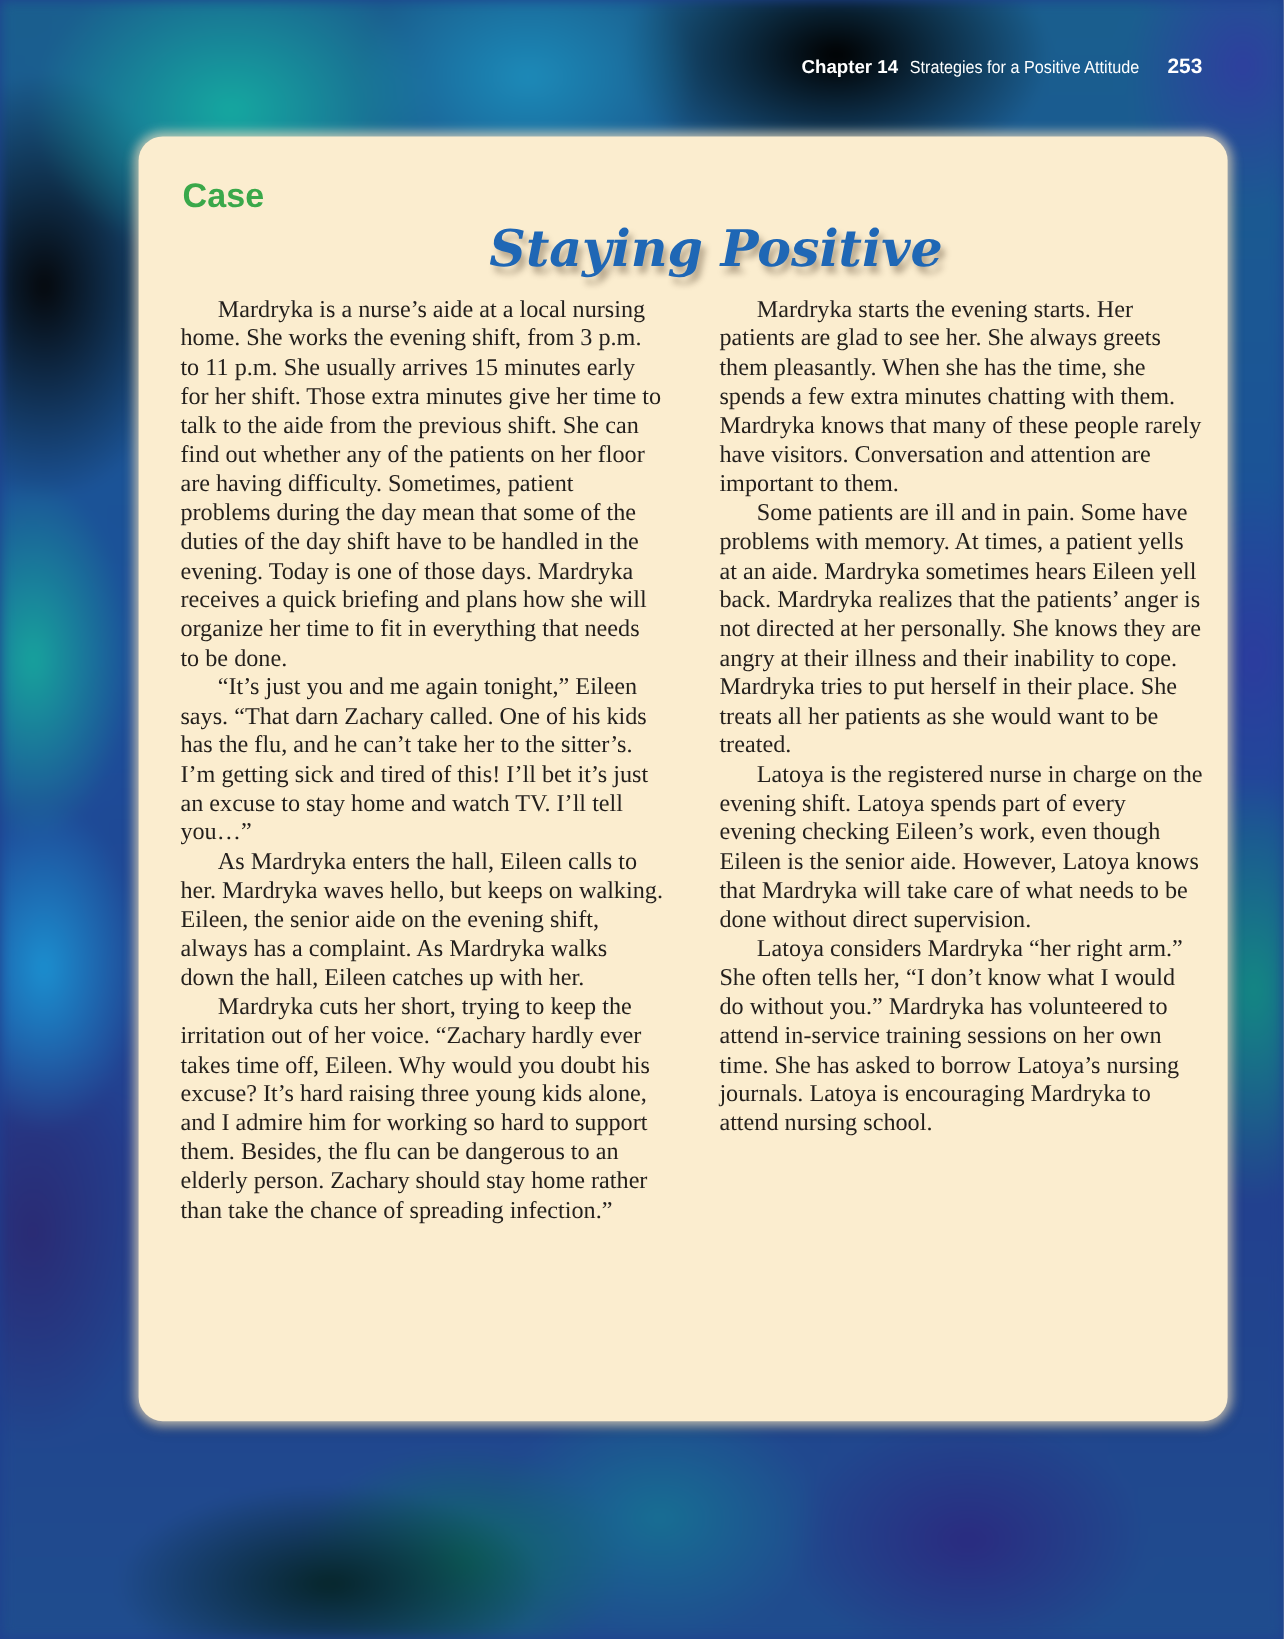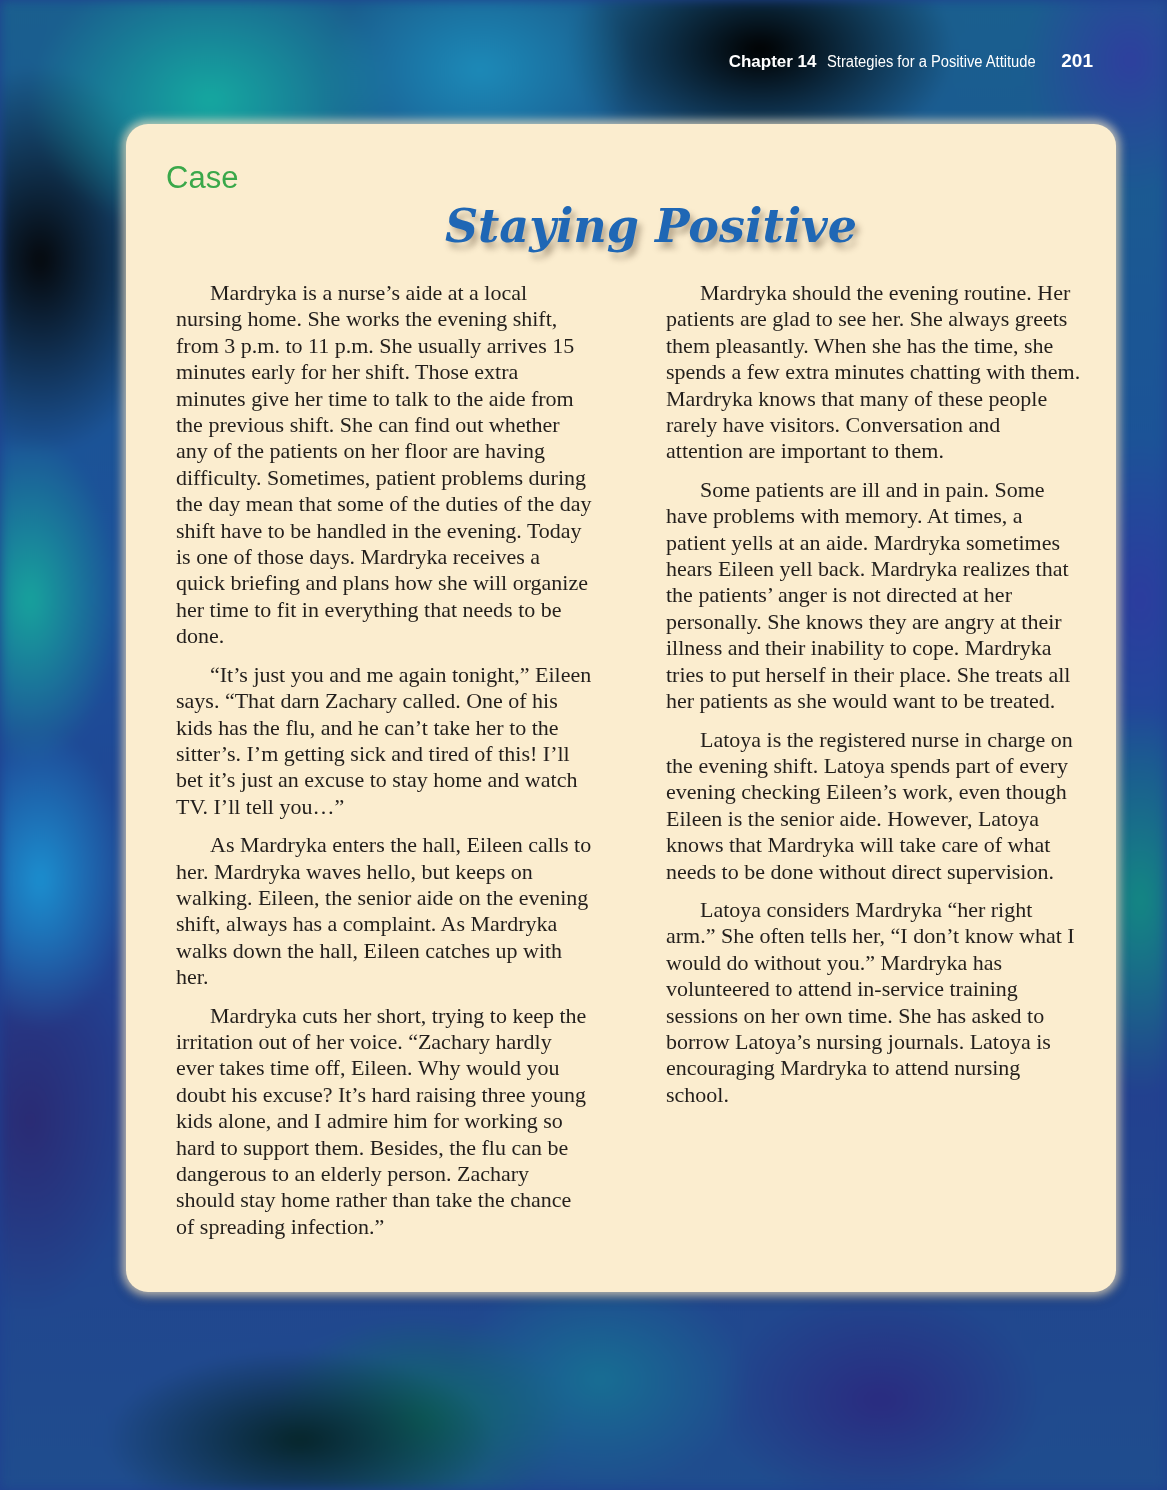--- a/index.html
+++ b/index.html
@@ -62,21 +62,21 @@
       height: 1168px;
       background: #fbedcf;
       border-radius: 22px;
       box-shadow: 0 0 10px 4px rgba(251,237,207,0.7), 0 4px 14px rgba(0,0,0,0.35);
     }
     .case-label {
       position: absolute;
       left: 40px;
       top: 36px;
       font-family: "Liberation Sans", sans-serif;
-      font-weight: normal;
+      font-weight: bold;
       font-size: 31px;
       color: #3aa84a;
     }
     .case-title {
       position: absolute;
       left: 0;
       right: 0;
       top: 75px;
       text-align: center;
       font-family: "DejaVu Serif", serif;
@@ -96,46 +96,46 @@
       justify-content: space-between;
     }
     .col {
       width: 440px;
       font-family: "Liberation Serif", serif;
       font-size: 22px;
       line-height: 26.4px;
       color: #231f1c;
     }
     .col p {
-      margin: 12px;
+      margin: 0;
       text-indent: 34px;
     }
   </style>
 </head>
 <body>
 
 <div class="bg"></div>
 
 <div class="header">
   <span class="chapter">Chapter 14</span>
   <span class="chapter-title">Strategies for a Positive Attitude</span>
-  <span class="page-number">201</span>
+  <span class="page-number">253</span>
 </div>
 
 <div class="panel">
   <div class="case-label">Case</div>
   <div class="case-title">Staying Positive</div>
 
   <div class="columns">
     <div class="col">
       <p>Mardryka is a nurse’s aide at a local nursing home. She works the evening shift, from 3 p.m. to 11 p.m. She usually arrives 15 minutes early for her shift. Those extra minutes give her time to talk to the aide from the previous shift. She can find out whether any of the patients on her floor are having difficulty. Sometimes, patient problems during the day mean that some of the duties of the day shift have to be handled in the evening. Today is one of those days. Mardryka receives a quick briefing and plans how she will organize her time to fit in everything that needs to be done.</p>
       <p>“It’s just you and me again tonight,” Eileen says. “That darn Zachary called. One of his kids has the flu, and he can’t take her to the sitter’s. I’m getting sick and tired of this! I’ll bet it’s just an excuse to stay home and watch TV. I’ll tell you…”</p>
       <p>As Mardryka enters the hall, Eileen calls to her. Mardryka waves hello, but keeps on walking. Eileen, the senior aide on the evening shift, always has a complaint. As Mardryka walks down the hall, Eileen catches up with her.</p>
       <p>Mardryka cuts her short, trying to keep the irritation out of her voice. “Zachary hardly ever takes time off, Eileen. Why would you doubt his excuse? It’s hard raising three young kids alone, and I admire him for working so hard to support them. Besides, the flu can be dangerous to an elderly person. Zachary should stay home rather than take the chance of spreading infection.”</p>
     </div>
     <div class="col">
-      <p>Mardryka should the evening routine. Her patients are glad to see her. She always greets them pleasantly. When she has the time, she spends a few extra minutes chatting with them. Mardryka knows that many of these people rarely have visitors. Conversation and attention are important to them.</p>
+      <p>Mardryka starts the evening starts. Her patients are glad to see her. She always greets them pleasantly. When she has the time, she spends a few extra minutes chatting with them. Mardryka knows that many of these people rarely have visitors. Conversation and attention are important to them.</p>
       <p>Some patients are ill and in pain. Some have problems with memory. At times, a patient yells at an aide. Mardryka sometimes hears Eileen yell back. Mardryka realizes that the patients’ anger is not directed at her personally. She knows they are angry at their illness and their inability to cope. Mardryka tries to put herself in their place. She treats all her patients as she would want to be treated.</p>
       <p>Latoya is the registered nurse in charge on the evening shift. Latoya spends part of every evening checking Eileen’s work, even though Eileen is the senior aide. However, Latoya knows that Mardryka will take care of what needs to be done without direct supervision.</p>
       <p>Latoya considers Mardryka “her right arm.” She often tells her, “I don’t know what I would do without you.” Mardryka has volunteered to attend in-service training sessions on her own time. She has asked to borrow Latoya’s nursing journals. Latoya is encouraging Mardryka to attend nursing school.</p>
     </div>
   </div>
 </div>
 
 </body></html>

